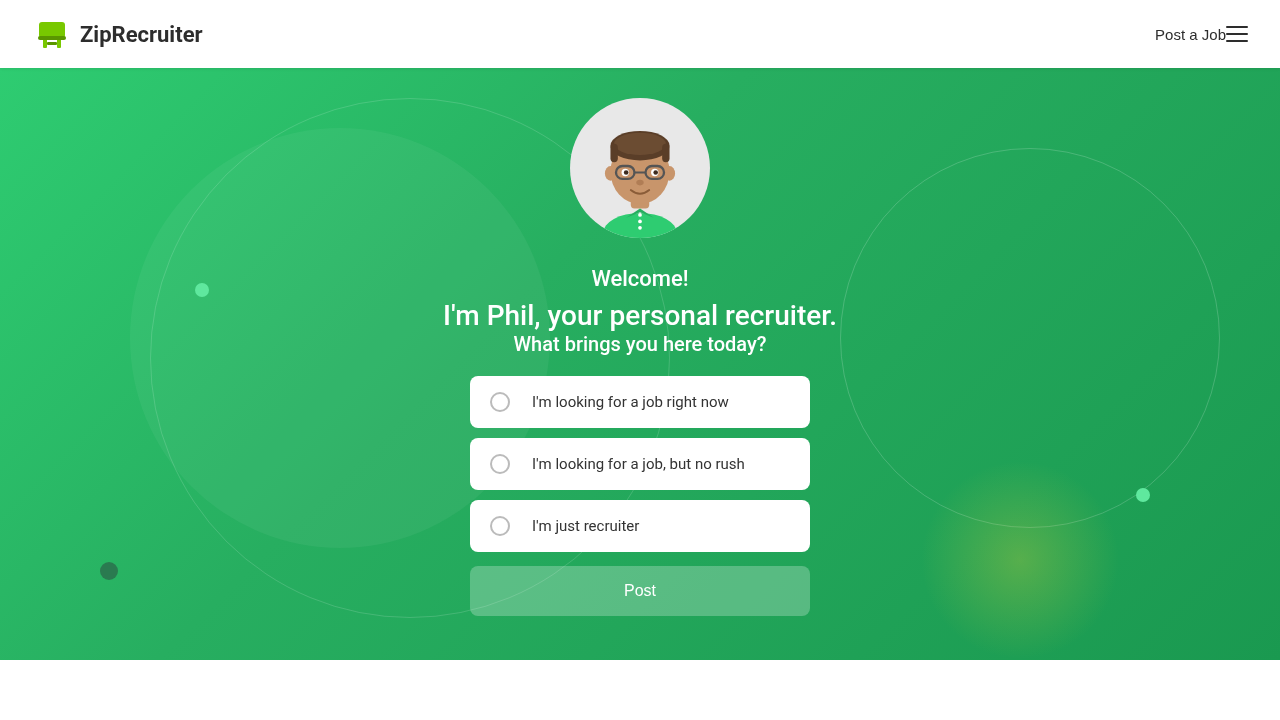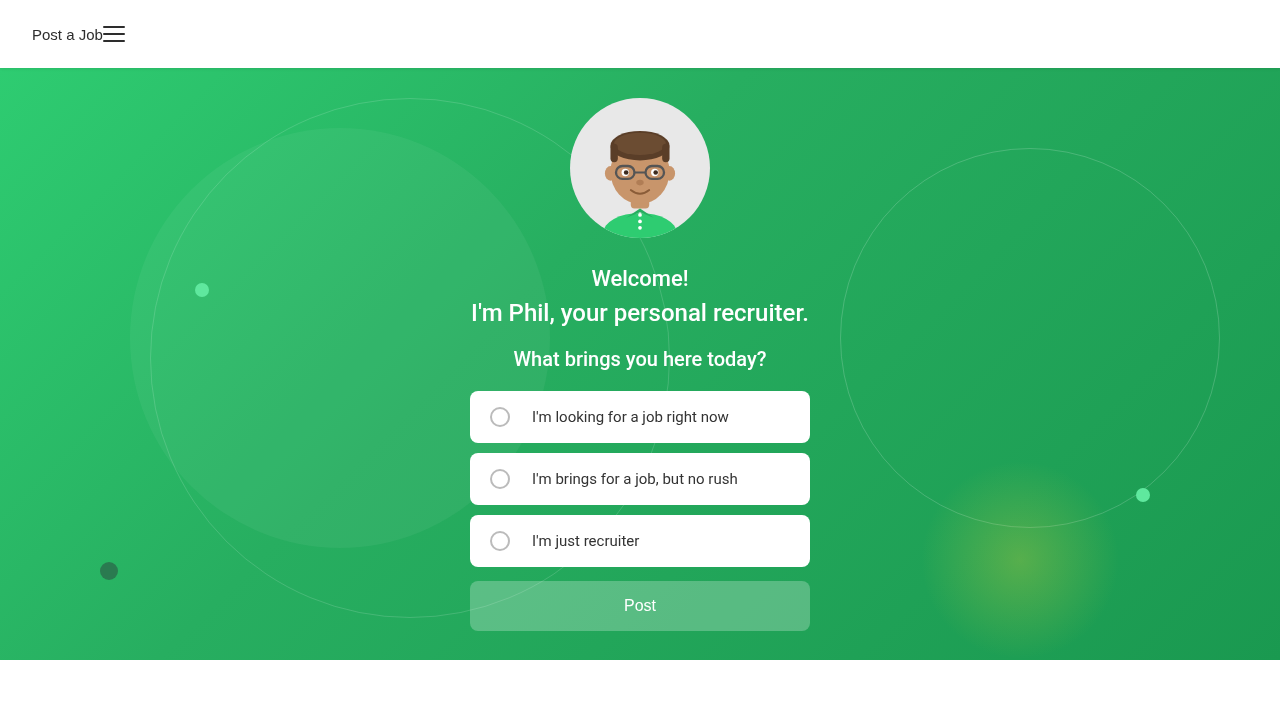--- a/index.html
+++ b/index.html
@@ -188,24 +188,23 @@
       color: #fff;
       font-size: 22px;
       font-weight: 500;
       text-align: center;
       line-height: 1.5;
       margin-bottom: 4px;
     }
 
     .recruiter-name {
       color: #fff;
-      font-size: 24px;
+      font-size: 28px;
       font-weight: 500;
       text-align: center;
-      margin-bottom: 20px;
     }
 
     .question-text {
       color: #fff;
       font-size: 20px;
       font-weight: 500;
       text-align: left;
       margin-bottom: 20px;
     }
 
@@ -256,20 +255,31 @@
       font-size: 16px;
       font-weight: 500;
       cursor: pointer;
       transition: background 0.2s;
     }
   </style>
 </head>
 <body>
 
 <header class="header">
+  <div class="logo">
+
+    <svg class="logo-icon" viewBox="0 0 40 40" fill="none" xmlns="http://www.w3.org/2000/svg">
+      <rect x="7" y="8" width="26" height="16" rx="3" fill="#78c800"></rect>
+      <rect x="11" y="24" width="4" height="10" rx="1" fill="#78c800"></rect>
+      <rect x="25" y="24" width="4" height="10" rx="1" fill="#78c800"></rect>
+      <rect x="6" y="22" width="28" height="4" rx="2" fill="#5a9600"></rect>
+      <rect x="15" y="28" width="10" height="3" rx="1" fill="#5a9600"></rect>
+    </svg>
+    <span class="logo-text">ZipRecruiter</span>
+  </div>
   <div class="header-right">
     <button class="post-job-btn">Post a Job</button>
     <button class="hamburger-icon">
       <div class="hamburger-line"></div>
       <div class="hamburger-line"></div>
       <div class="hamburger-line"></div>
     </button>
   </div>
 </header>
 
@@ -330,21 +340,21 @@
 
     <div class="options-container">
 
       <div class="option-item">
         <div class="radio-circle"></div>
         <span class="option-label">I'm looking for a job right now</span>
       </div>
 
       <div class="option-item">
         <div class="radio-circle"></div>
-        <span class="option-label">I'm brings for a job, but no rush</span>
+        <span class="option-label">I'm looking for a job, but no rush</span>
       </div>
 
       <div class="option-item">
         <div class="radio-circle"></div>
         <span class="option-label">I'm just recruiter</span>
       </div>
 
     </div>
 
     <button class="next-btn">Post</button>

